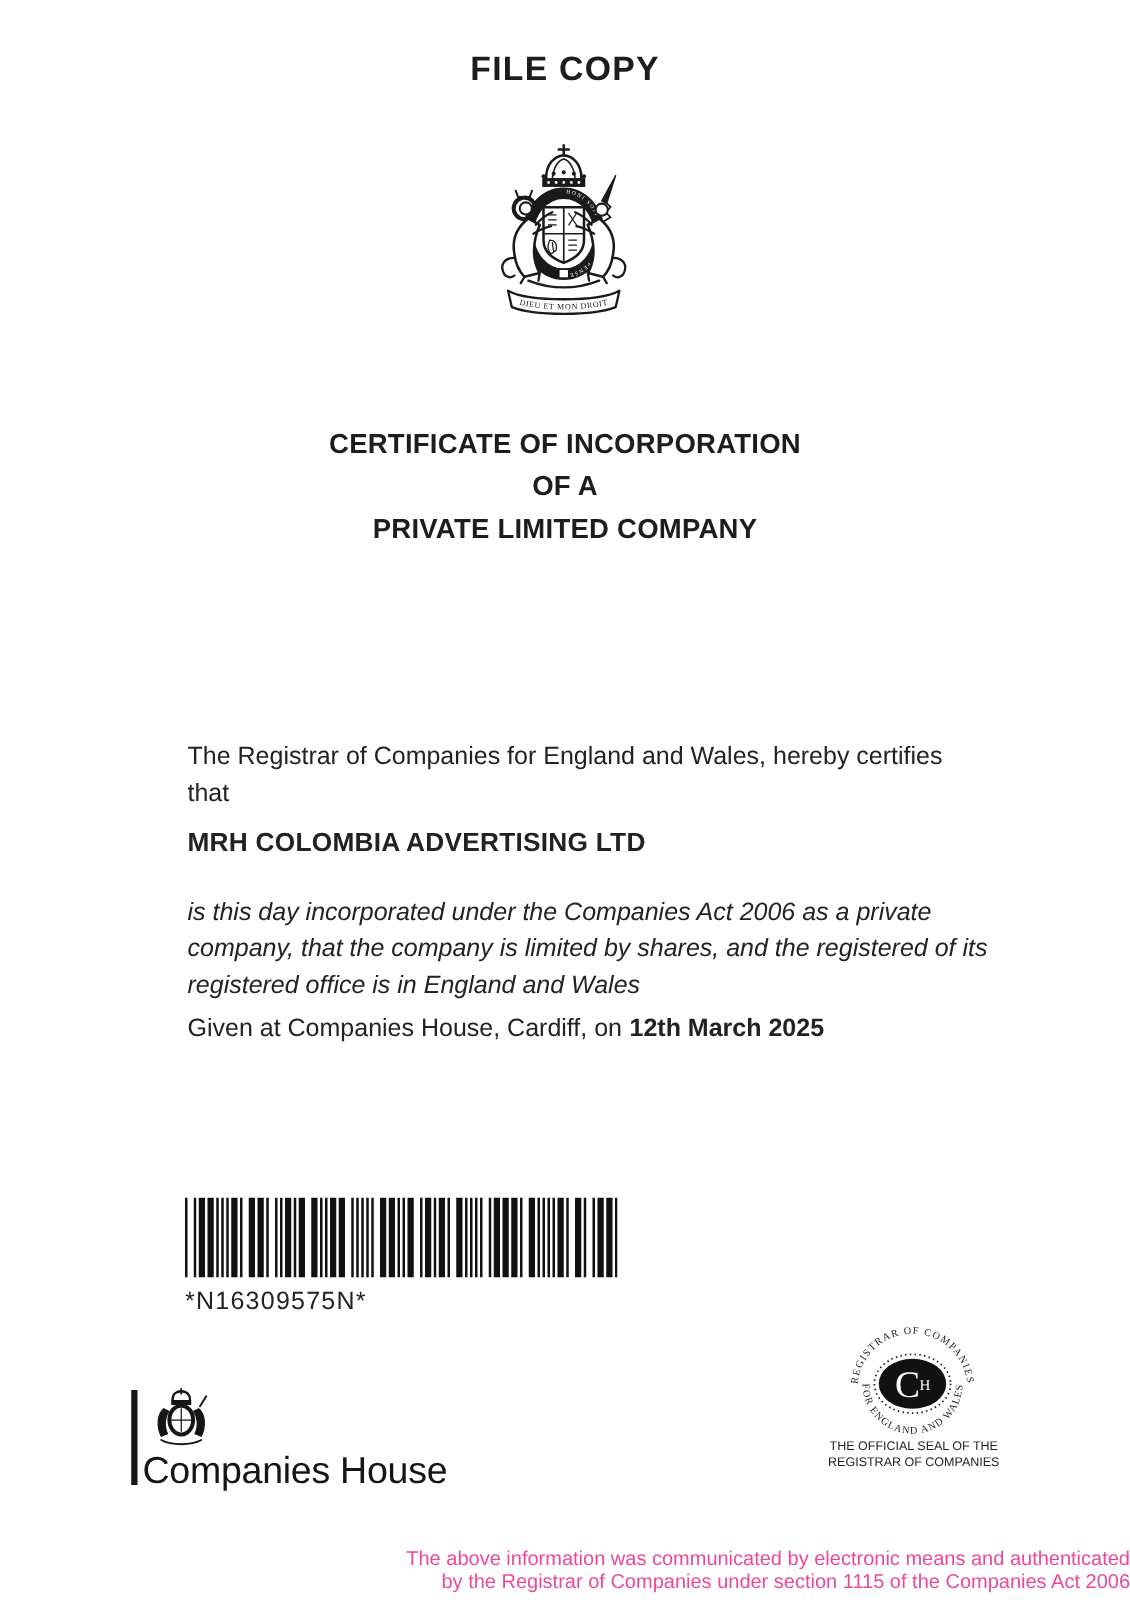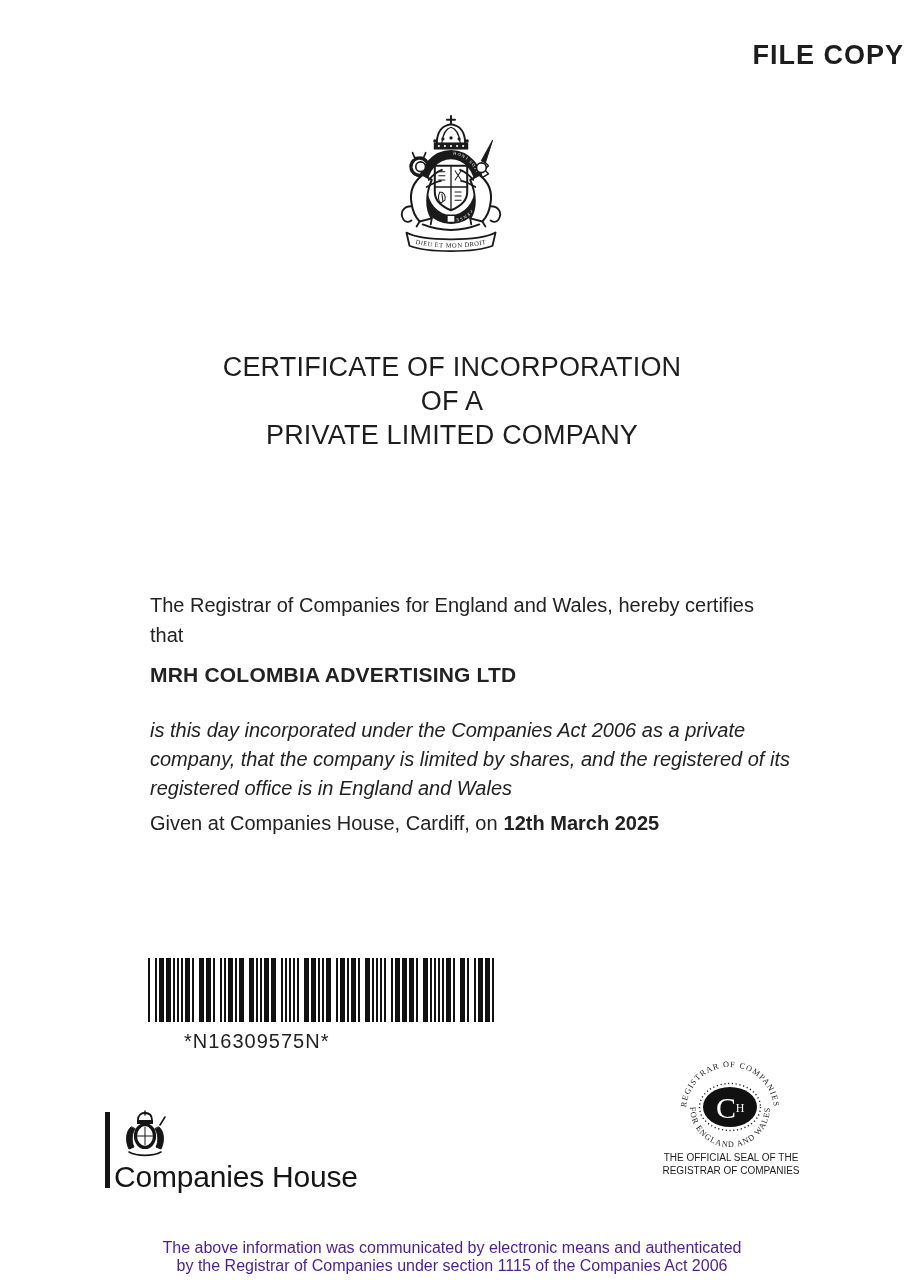--- a/index.html
+++ b/index.html
@@ -6,44 +6,44 @@
   .page{
     position:relative;width:904px;height:1280px;margin:0 auto;
     background:#ffffff;color:#1d1d1d;overflow:hidden;
     font-family:"Liberation Sans","DejaVu Sans",sans-serif;
   }
   .abs{position:absolute;}
   .center{width:100%;text-align:center;}
   .b{font-weight:bold;}
   .gap{margin-left:0.30em;}
 
-  .file-copy{top:40px;font-size:27px;font-weight:bold;letter-spacing:1px;text-align:right;}
+  .file-copy{top:40px;font-size:27px;font-weight:bold;letter-spacing:1px;}
   .royal-arms{left:370px;top:110px;width:162px;height:154px;}
 
-  .cert-title{top:338px;font-size:27px;font-weight:normal;line-height:34px;letter-spacing:0.2px;margin-top:12px;}
+  .cert-title{top:338px;font-size:22px;font-weight:bold;line-height:34px;letter-spacing:0.2px;}
   .company-number{top:481px;font-size:22px;}
 
   .body-col{left:150px;width:690px;font-size:20px;color:#222;}
   .p1{top:590px;line-height:30px;}
   .company-name{top:663px;font-size:21px;font-weight:bold;letter-spacing:0.2px;}
   .p2{top:716px;line-height:29px;font-style:italic;}
   .given-line{top:812px;}
 
   .barcode{left:148px;top:958px;height:64px;}
-  .barcode-label{left:148px;top:1030px;font-size:20px;letter-spacing:1px;color:#222;margin-left:36px;}
+  .barcode-label{left:148px;top:1030px;font-size:20px;letter-spacing:1px;color:#222;}
 
   .logo-bar{left:105px;top:1112px;width:5px;height:76px;background:#151515;}
   .logo-arms{left:117px;top:1110px;width:56px;height:50px;}
   .logo-text{left:114px;top:1160px;font-size:30px;color:#151515;letter-spacing:-0.2px;}
 
   .seal{left:674px;top:1054px;width:112px;height:102px;}
   .seal-caption{left:651px;top:1152px;width:160px;text-align:center;
     font-size:10px;font-weight:normal;line-height:12.5px;color:#1d1d1d;}
 
-  .footer{top:1239px;font-size:16px;line-height:18px;color:#4c1d95;}
+  .footer{top:1239px;font-size:16px;line-height:18px;color:#ec4899;text-align:right;}
 
   svg{display:block;}
   text{user-select:none;}
 </style>
 </head>
 <body>
 
 <div class="page">
 
   <div class="abs center file-copy">FILE COPY</div>

